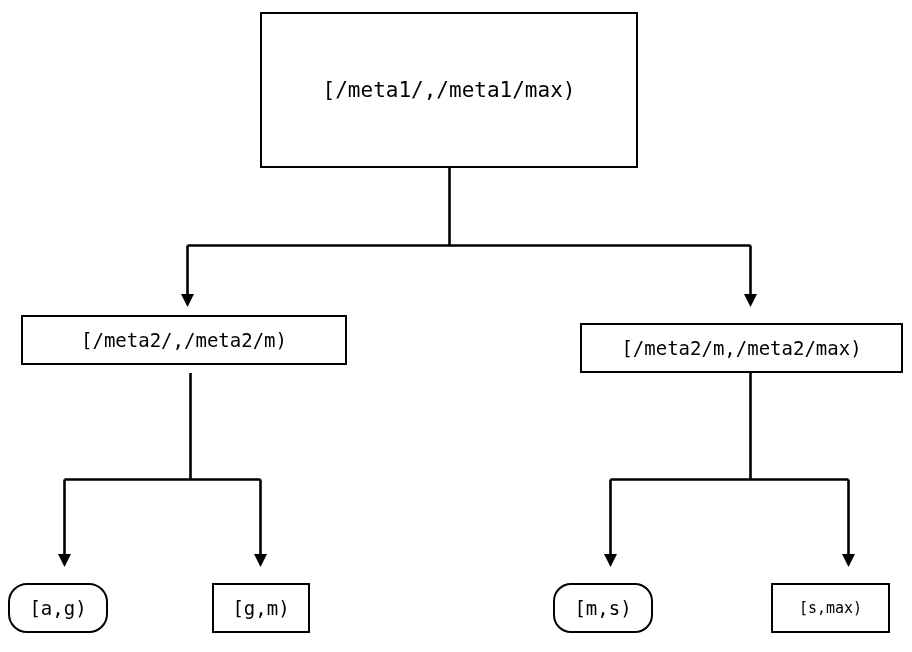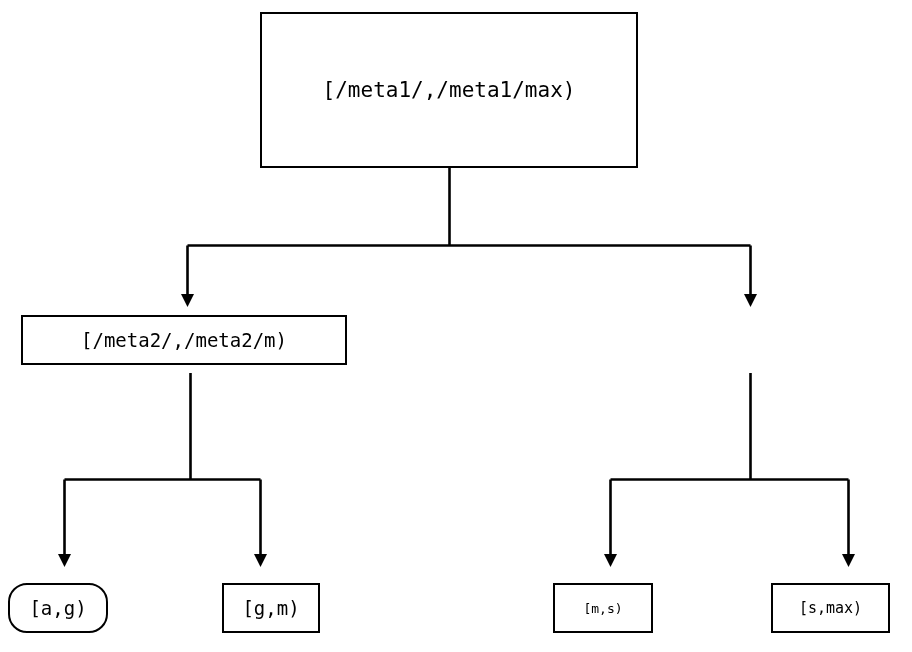--- a/index.html
+++ b/index.html
@@ -70,32 +70,33 @@
   
   #node-leaf-ag {
     left: 8px;
     top: 583px;
     width: 100px;
     height: 50px;
     font-size: 19px;
     border-radius: 19px;
   }
   #node-leaf-gm {
-    left: 222px;
+    left: 212px;
     top: 583px;
     width: 98px;
     height: 50px;
     font-size: 19px;
   }
   #node-leaf-ms {
     left: 553px;
     top: 583px;
     width: 100px;
     height: 50px;
-    font-size: 13px;
+    font-size: 19px;
+    border-radius: 18px;
   }
   #node-leaf-smax {
     left: 771px;
     top: 583px;
     width: 119px;
     height: 50px;
     font-size: 15px;
   }
 </style>
 </head>
@@ -139,20 +140,23 @@
   </svg>
 
   <div class="node-box" id="node-root">
     <span class="node-label">[/meta1/,/meta1/max)</span>
   </div>
 
   <div class="node-box" id="node-mid-left">
     <span class="node-label">[/meta2/,/meta2/m)</span>
   </div>
 
+  <div class="node-box" id="node-mid-right">
+    <span class="node-label">[/meta2/m,/meta2/max)</span>
+  </div>
 
   <div class="node-box" id="node-leaf-ag">
     <span class="node-label">[a,g)</span>
   </div>
 
   <div class="node-box" id="node-leaf-gm">
     <span class="node-label">[g,m)</span>
   </div>
 
   <div class="node-box" id="node-leaf-ms">

